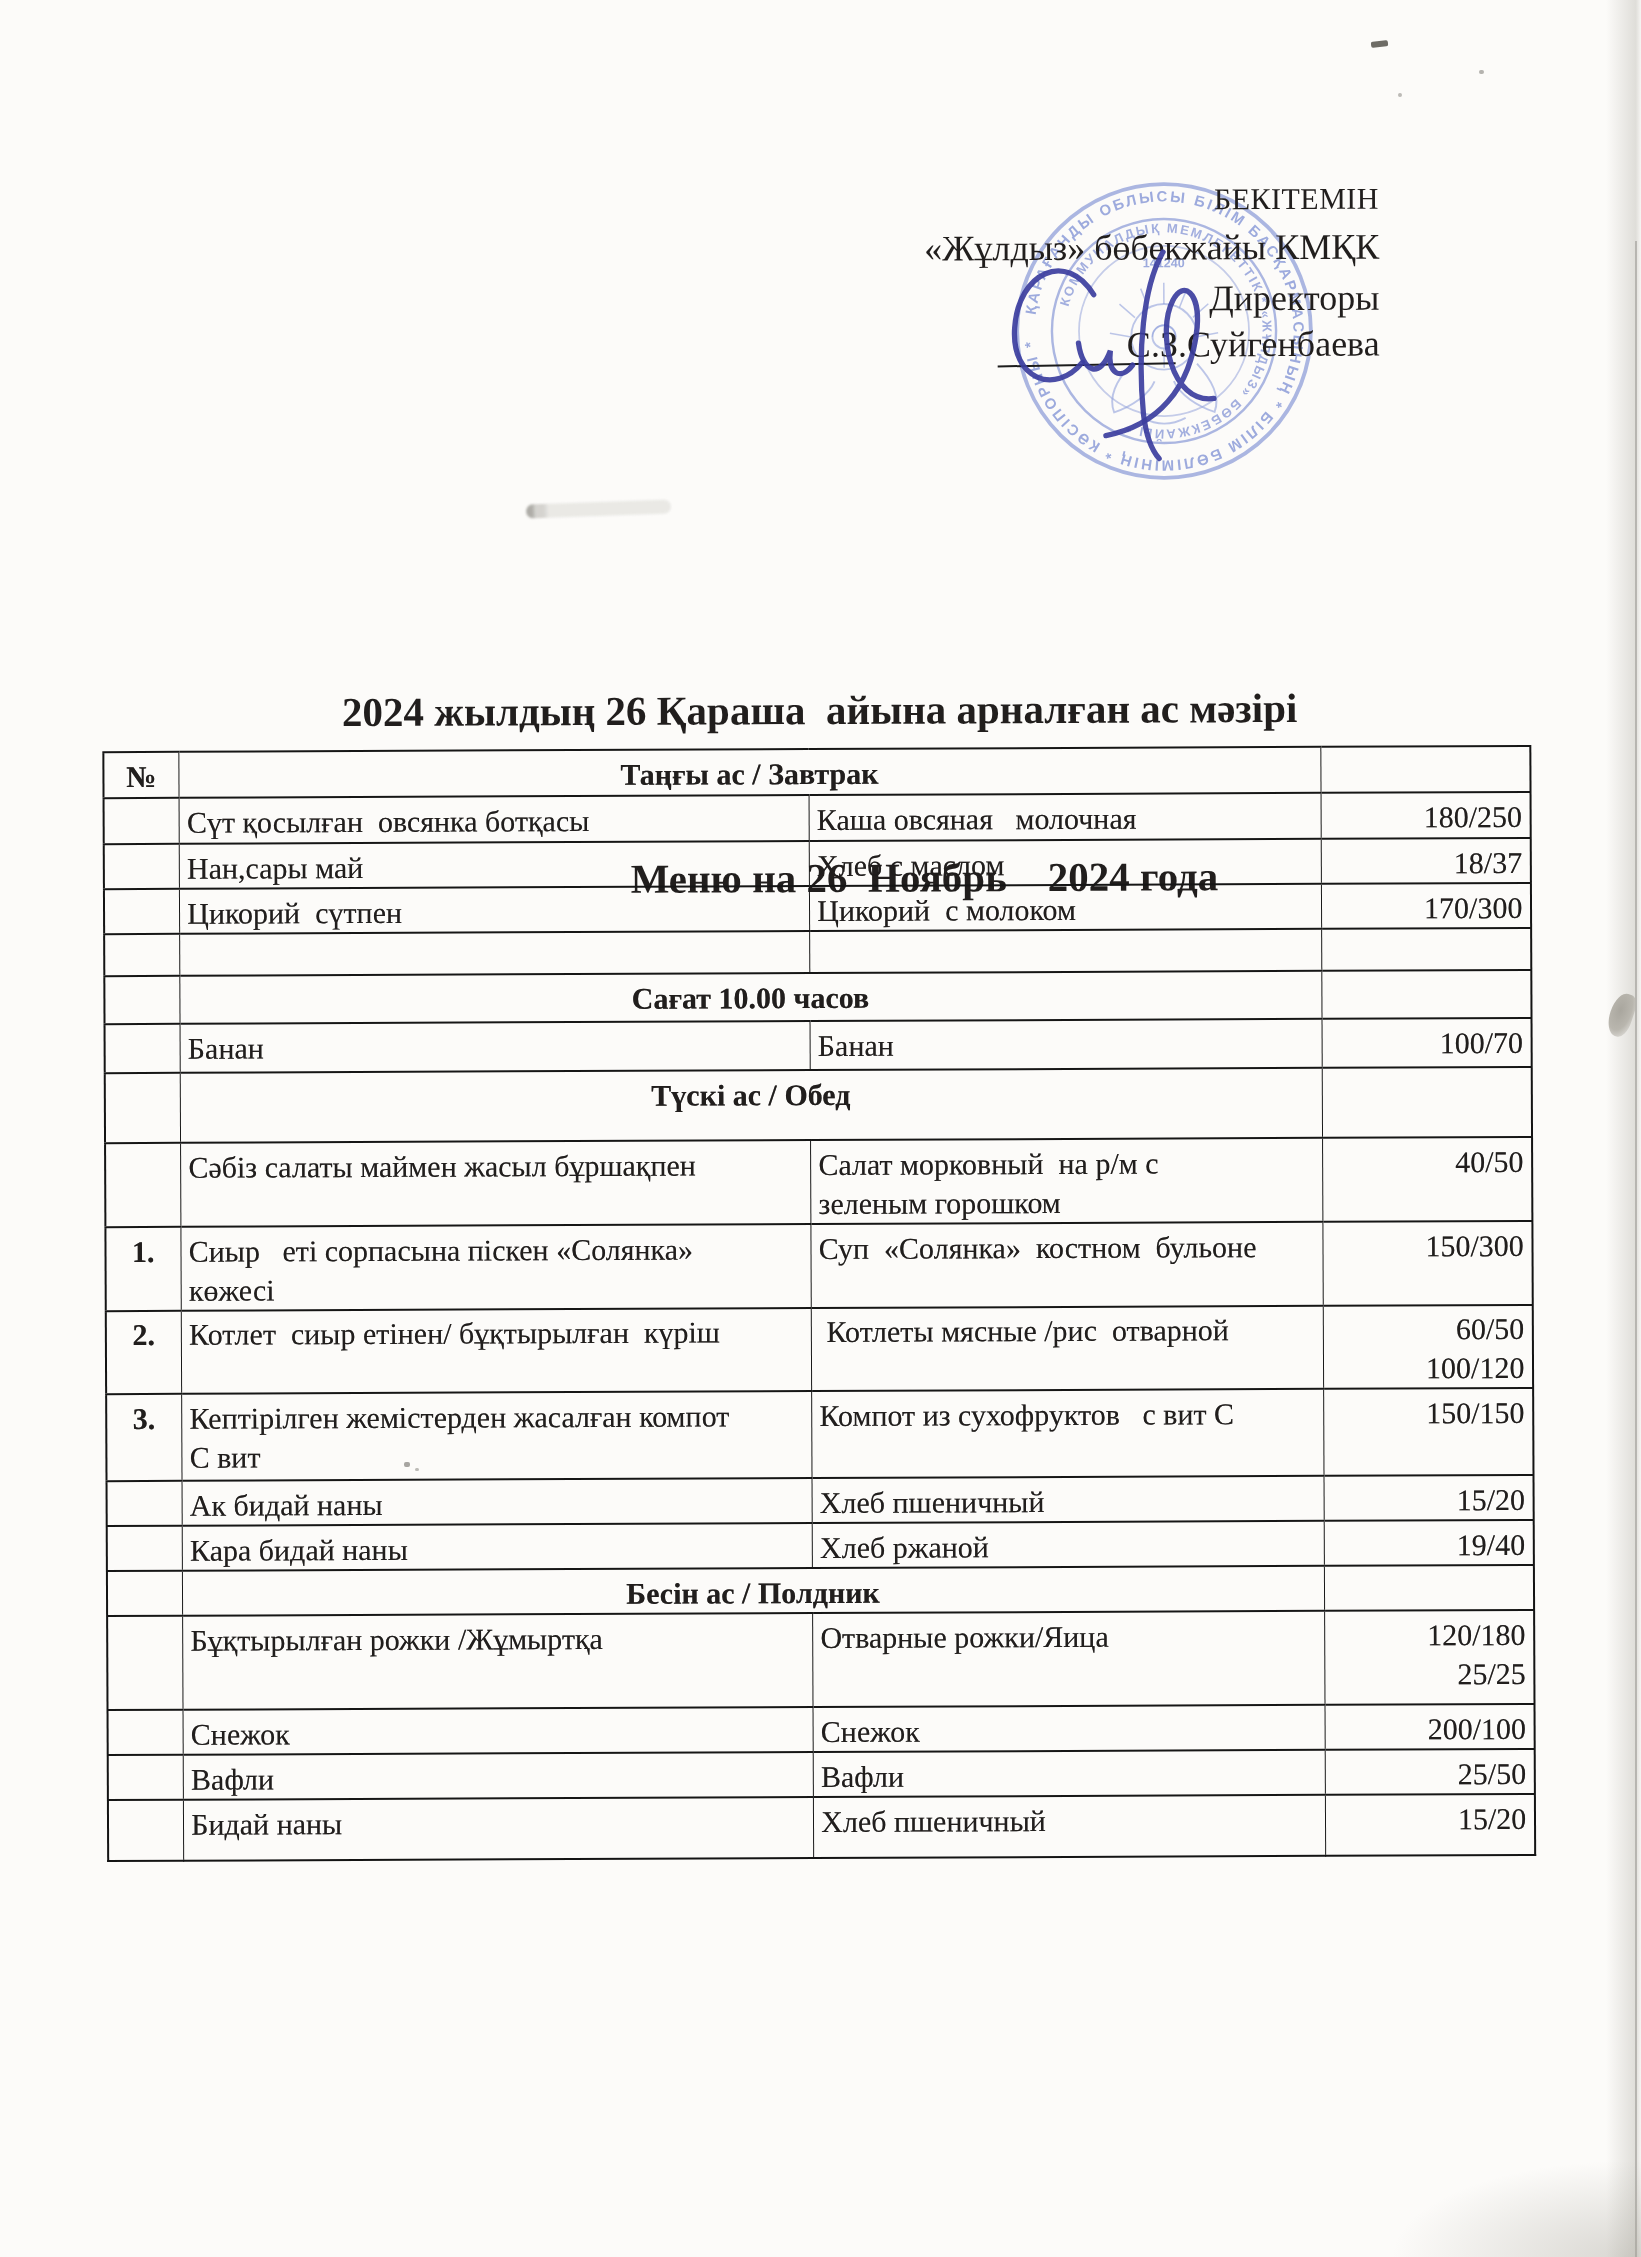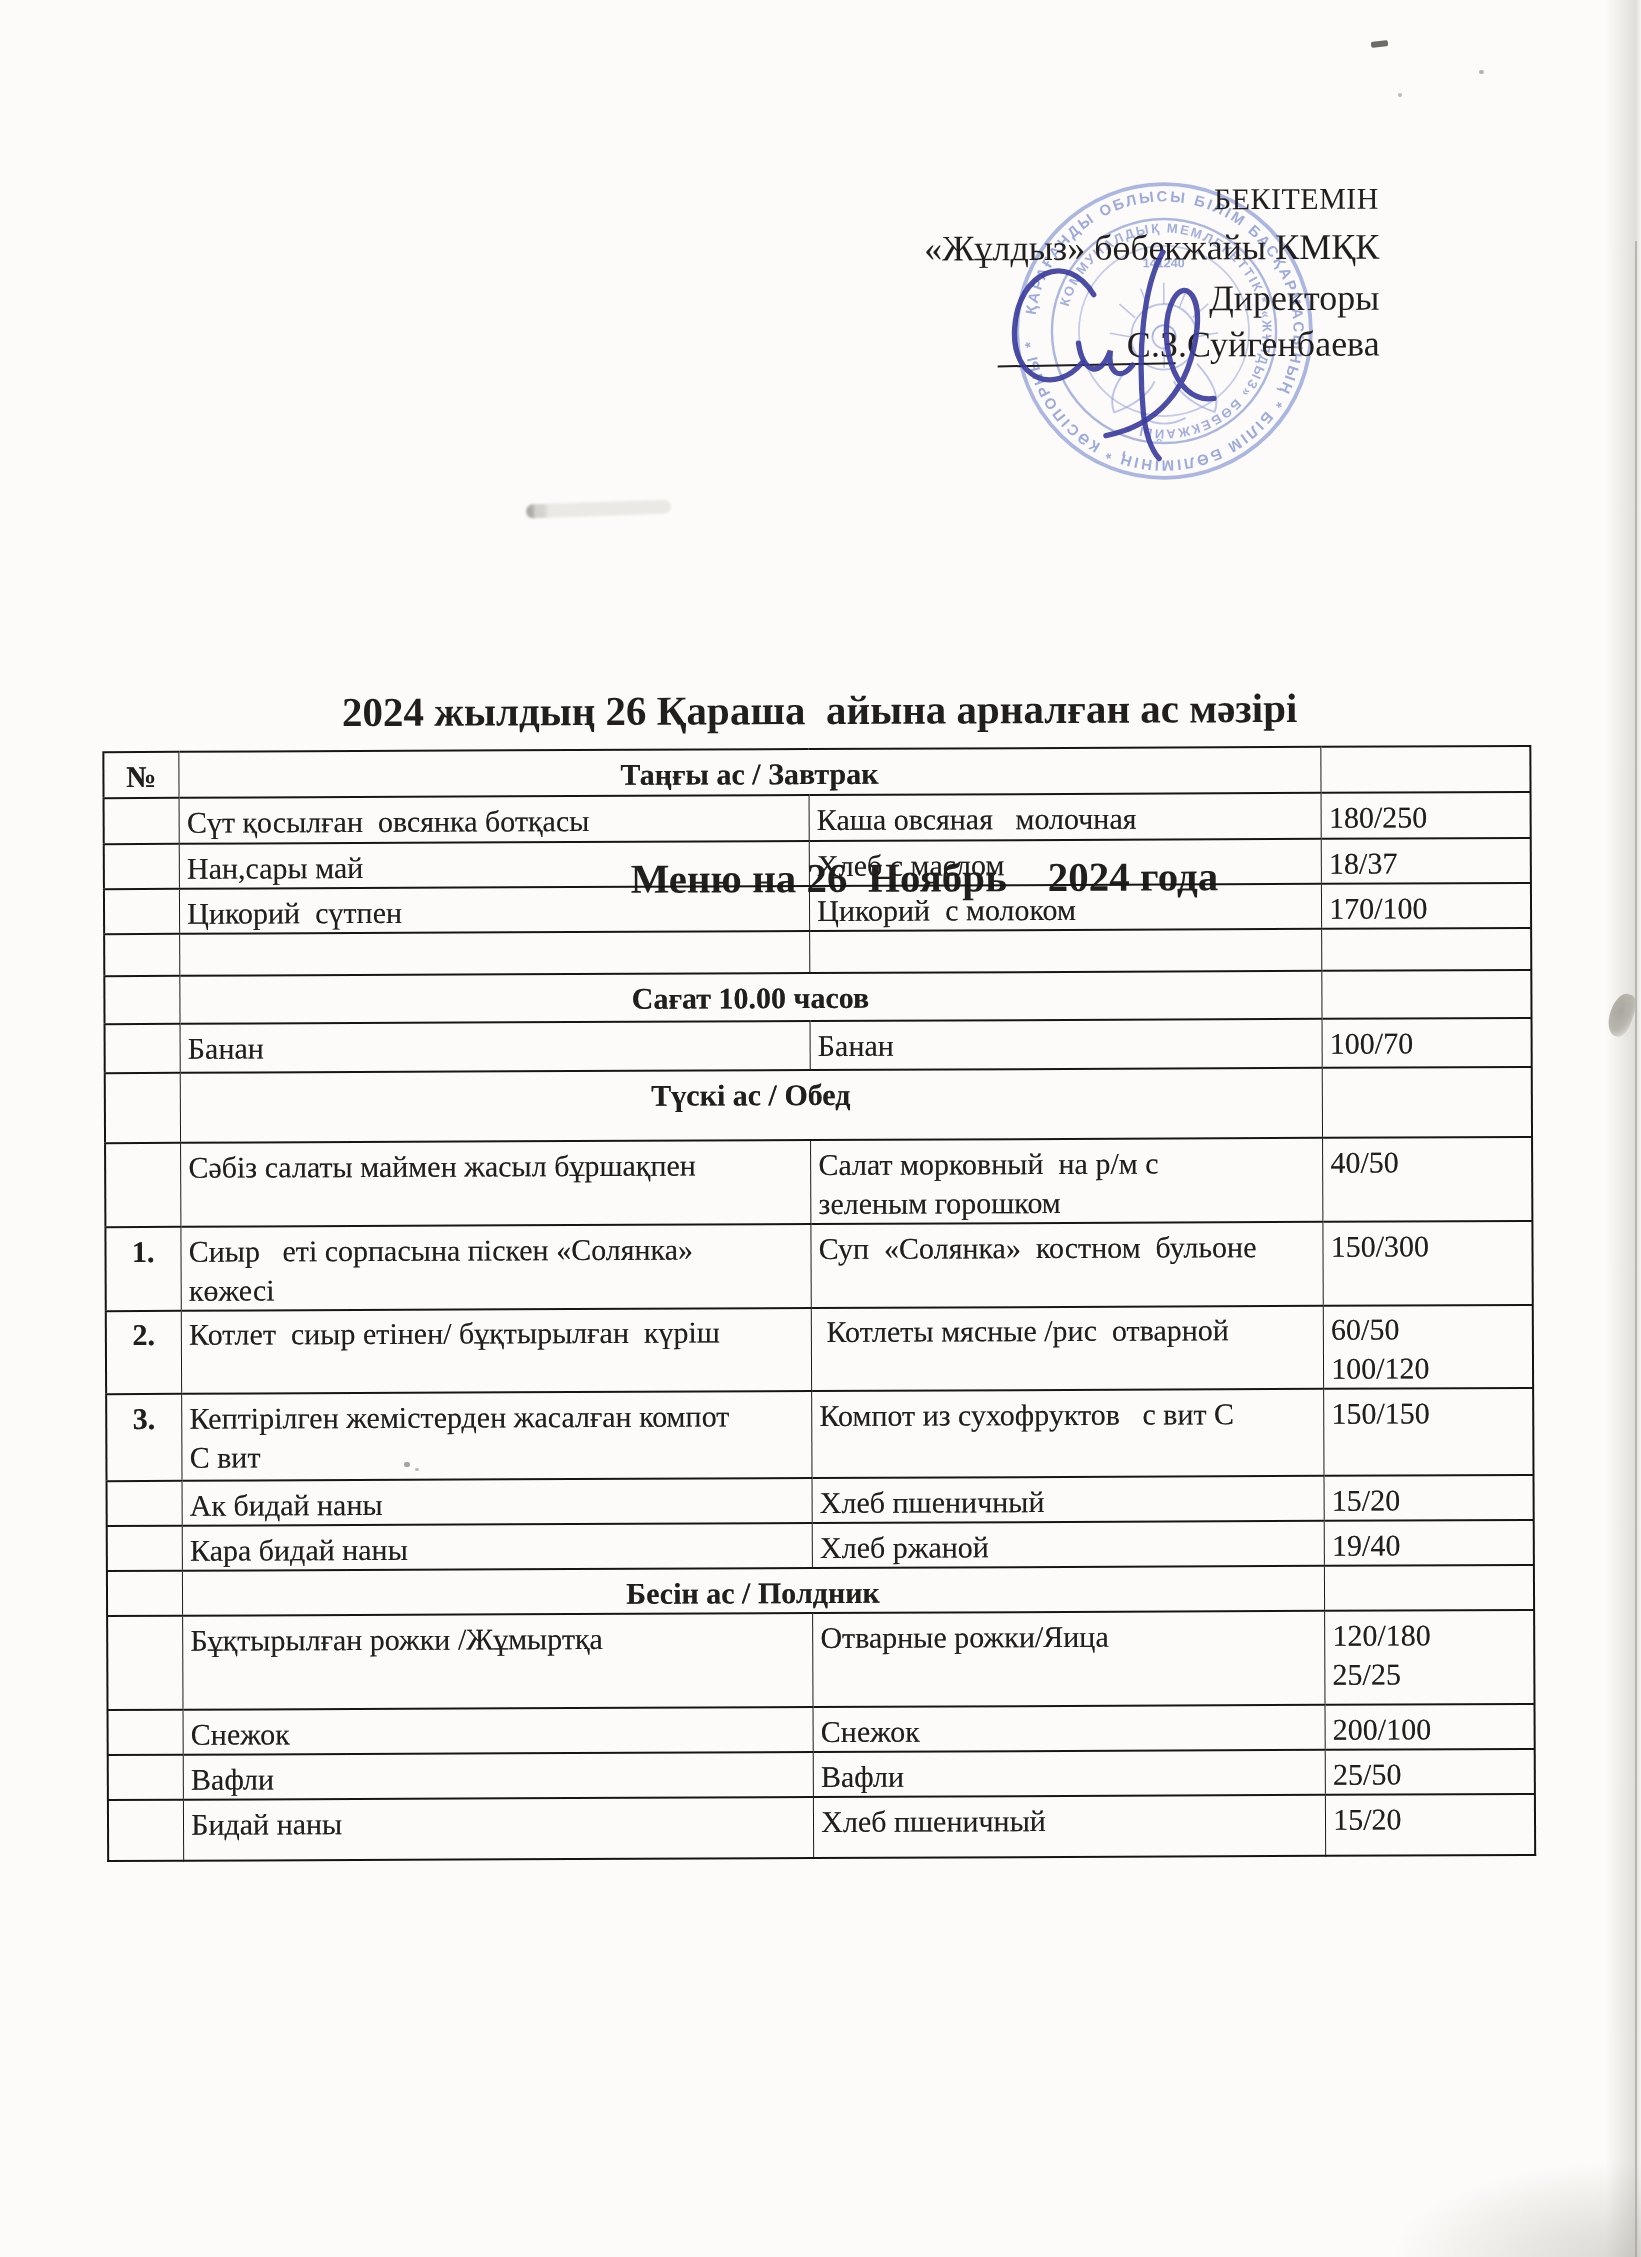--- a/index.html
+++ b/index.html
@@ -35,21 +35,21 @@
     border:2.9px solid #141414;}
   table.menu td{
     border-left:1.9px solid #1a1a1a;border-top:2.9px solid #161616;
     vertical-align:top;padding:3.9px 7.7px 0 7.7px;
     font-size:30px;line-height:39px;white-space:pre-wrap;
     text-shadow:0 0 0.6px rgba(20,20,20,.55);
   }
   td.c-num{text-align:center;font-weight:bold;padding-top:5.8px;}
   td.c-kk{padding-left:23px;}
   td.c-ru{padding-left:15.4px;}
-  td.c-portion{text-align:left;font-size:31px;}
+  td.c-portion{text-align:right;font-size:31px;}
   td.c-section{text-align:center;font-weight:bold;font-size:33px;padding-top:5.8px;}
   td.c-numhead{text-align:center;font-weight:bold;font-size:32px;}
 
   
   .artifact{position:absolute;}
   .edge-band{right:0;top:0;width:35px;height:2257px;
     background:linear-gradient(to right,rgba(200,198,190,0) 0%,rgba(188,186,178,.45) 85%,rgba(225,224,220,.2) 100%);}
   .edge-line{right:3.9px;top:241px;width:1.9px;height:2016px;background:rgba(150,148,142,.55);}
   .curl{right:7.7px;top:993px;width:23px;height:44px;border-radius:60% 40% 50% 60%;
     background:radial-gradient(ellipse at 40% 40%,#a9a69e 0%,#b9b6ae 55%,rgba(190,188,180,0) 100%);
@@ -153,21 +153,21 @@
         <tr style="height: 42px;">
           <td class="c-num"></td>
           <td class="c-kk">Нан,сары май</td>
           <td class="c-ru">Хлеб с маслом</td>
           <td class="c-portion">18/37</td>
         </tr>
         <tr style="height: 42px;">
           <td class="c-num"></td>
           <td class="c-kk">Цикорий  сүтпен</td>
           <td class="c-ru">Цикорий  с молоком</td>
-          <td class="c-portion">170/100</td>
+          <td class="c-portion">170/300</td>
         </tr>
         <tr style="height: 42px;">
           <td class="c-num"></td>
           <td class="c-kk"></td>
           <td class="c-ru"></td>
           <td class="c-portion"></td>
         </tr>
         <tr style="height: 48px;">
           <td class="c-num"></td>
           <td class="c-section" colspan="2">Сағат 10.00 часов</td>

